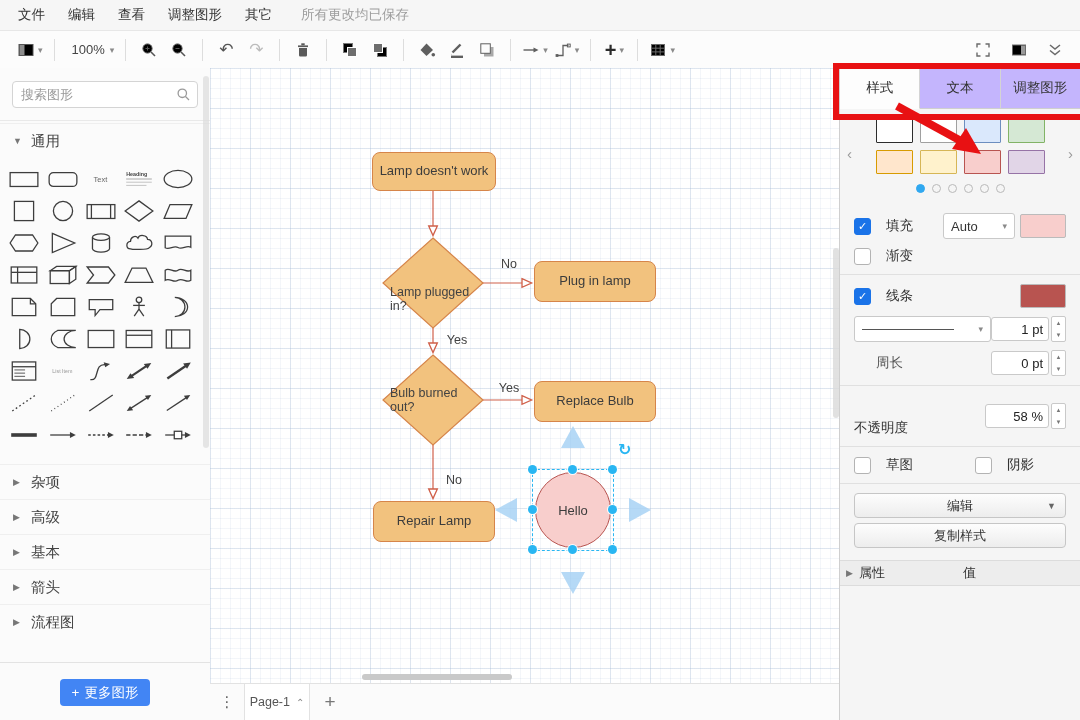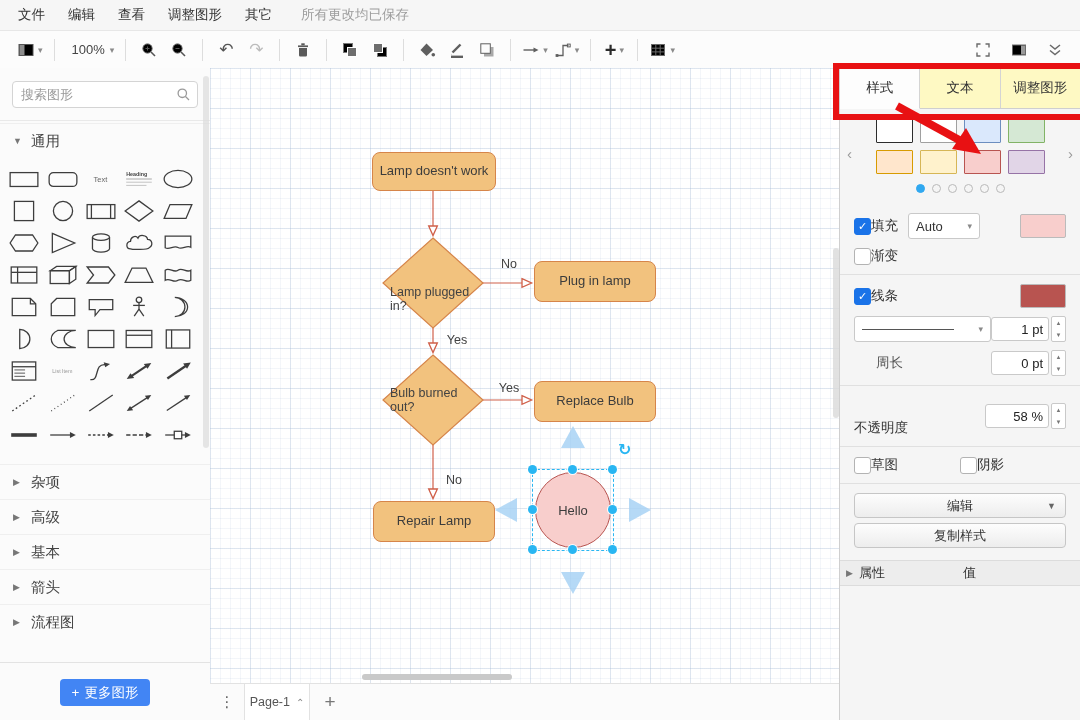--- a/index.html
+++ b/index.html
@@ -75,39 +75,39 @@
   .kebab{width:34px;display:flex;align-items:center;justify-content:center;color:#666;font-size:15px;letter-spacing:0;}
   .pagetab{width:64px;background:#fff;border-left:1px solid #e2e2e2;border-right:1px solid #e2e2e2;
     display:flex;align-items:center;justify-content:center;gap:6px;font-size:12.5px;color:#555;}
   .pagetab .up{font-size:10px;color:#888;}
   .addpage{width:40px;display:flex;align-items:center;justify-content:center;color:#777;font-size:19px;}
   
   .fpanel{position:absolute;right:0;top:68px;bottom:0;width:240px;background:#f5f5f5;
     border-left:1px solid #cfcfcf;display:flex;flex-direction:column;}
   .ftabs{display:flex;height:40px;border-bottom:1px solid #cfcfcf;background:#e9e9e9;flex:0 0 auto;}
   .ftab{flex:1;display:flex;align-items:center;justify-content:center;font-size:13.5px;color:#333;
-    border-right:1px solid #d4d4d4;background:#fef9c3;}
+    border-right:1px solid #d4d4d4;background:#c4b5fd;}
   .ftab:last-child{border-right:none;}
   .ftab.active{background:#fdfdfd;border-bottom:1px solid #fdfdfd;margin-bottom:-1px;}
   .fbody{padding:0 14px;flex:1;}
   .swatchzone{position:relative;padding:10px 0 4px 0;}
   .swatchgrid{display:grid;grid-template-columns:repeat(4,37px);gap:7px;justify-content:center;}
   .swatch{height:22px;border:1px solid #999;border-radius:1px;background:#fff;}
   .chev{position:absolute;top:36px;font-size:15px;color:#9a9a9a;}
   .chev.left{left:-7px;}
   .chev.right{right:-7px;}
   .pager{display:flex;justify-content:center;gap:7px;padding:10px 0 8px 0;}
   .dot{width:9px;height:9px;border-radius:50%;border:1px solid #b9b9b9;background:#f5f5f5;box-sizing:border-box;}
   .dot.active{background:var(--active-dot,#30a8f0);border-color:var(--active-dot,#30a8f0);}
   .frow{display:flex;align-items:center;margin:8px 0;position:relative;}
   .cb{width:15px;height:15px;border:1px solid #b3b3b3;border-radius:3px;background:#fff;flex:0 0 auto;
     display:flex;align-items:center;justify-content:center;}
   .cb.checked{background:#1a73e8;border-color:#1a73e8;}
   .cb.checked::after{content:"✓";color:#fff;font-size:11px;line-height:1;}
-  .cblabel{margin-left:0;font-size:13.5px;color:#333;}
+  .cblabel{margin-left:15px;font-size:13.5px;color:#333;}
   .fdivider{height:1px;background:#e0e0e0;margin:9px -14px;}
   .select{height:24px;background:#fff;border:1px solid #c9c9c9;border-radius:3px;display:flex;
     align-items:center;padding:0 7px;font-size:13px;color:#333;gap:14px;}
   .colorbtn{width:44px;height:22px;border:1px solid #bbb;border-radius:2px;margin-left:auto;}
   .numwrap{margin-left:auto;display:flex;align-items:center;}
   .numbox{width:46px;height:22px;background:#fff;border:1px solid #c9c9c9;border-radius:3px;
     display:flex;align-items:center;justify-content:flex-end;padding:0 5px;font-size:13px;color:#222;}
   .spin{width:13px;height:24px;margin-left:2px;border:1px solid #c9c9c9;border-radius:2px;background:#fff;
     display:flex;flex-direction:column;}
   .spin span{flex:1;display:flex;align-items:center;justify-content:center;font-size:6px;color:#777;}
@@ -669,21 +669,21 @@
           <span class="dot"></span>
           <span class="dot"></span>
           <span class="dot"></span>
           <span class="dot"></span>
           <span class="dot"></span>
         </div>
     </div>
     <div class="frow">
       <span class="cb checked"></span>
       <span class="cblabel">填充</span>
-      <span class="select" style="margin-left:10px;width:56px;">
+      <span class="select" style="margin-left:30px;width:56px;">
         <span>Auto</span>
         <span class="caret" style="margin-left:auto;">▾</span>
       </span>
       <span class="colorbtn" id="fill-color-swatch" style="background: rgb(248, 206, 204);"></span>
     </div>
     <div class="frow">
       <span class="cb"></span>
       <span class="cblabel">渐变</span>
     </div>
     <div class="fdivider"></div>

